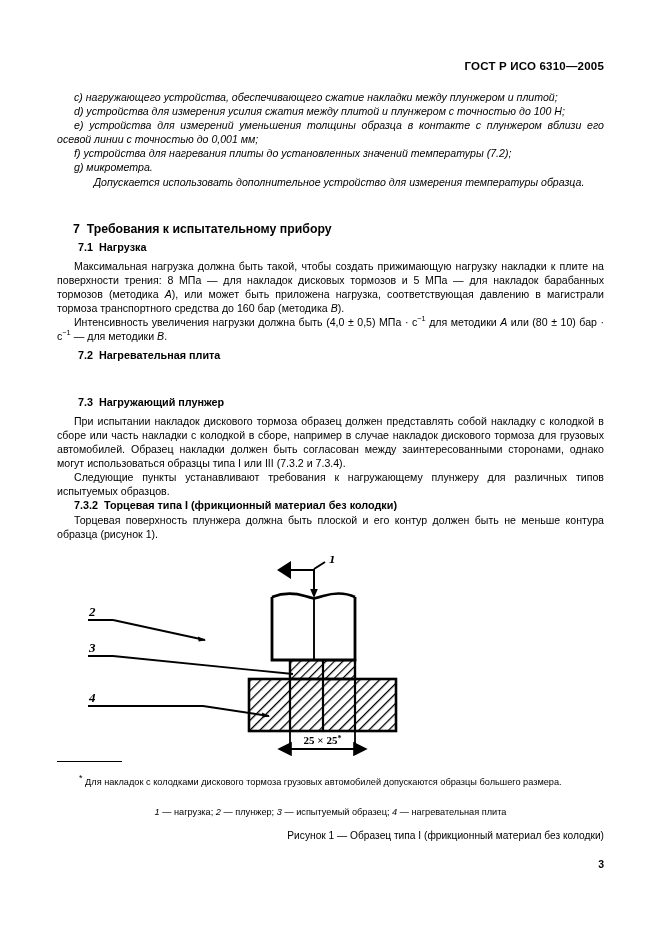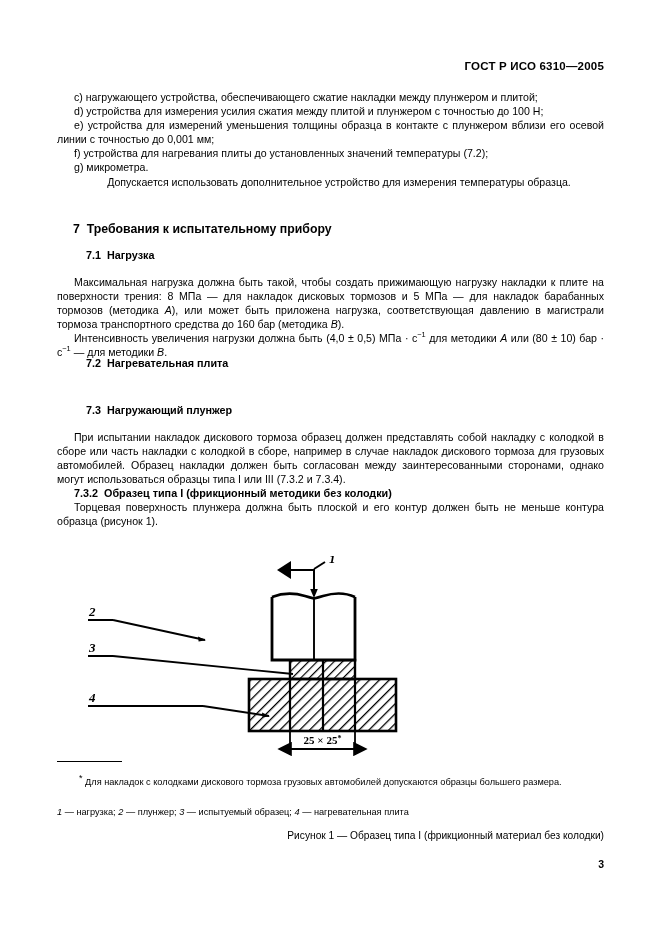--- a/index.html
+++ b/index.html
@@ -50,40 +50,40 @@
   p.body.indent { text-indent: 17px; }
   p.nojust { text-align: center; }
 
   h2.sec {
     margin: 16px;
     font-size: 12.3px;
     font-weight: bold;
     line-height: 16px;
   }
   h3.sub {
-    margin: 12px;
+    margin: 4px;
     font-size: 10.8px;
     font-weight: bold;
     line-height: 14.5px;
     text-indent: 17px;
   }
   h4.subsub {
     margin: 0;
     font-size: 10.8px;
     font-weight: bold;
     line-height: 14.5px;
     text-indent: 17px;
   }
   .ital { font-style: italic; }
   sup.sp { font-size: 7.4px; vertical-align: super; line-height: 0; }
   sub.sb { font-size: 7.4px; vertical-align: sub; line-height: 0; }
 
   
   .listblock { position: absolute; left: 57px; top: 90px; width: 547px; }
-  .listblock p { margin: 0; }
+  .listblock p { margin: 0; font-style: italic; }
 
   
   .figure {
     position: absolute;
     left: 57px;
     top: 556px;
     width: 547px;
     height: 205px;
   }
   .figsvg { display: block; }
@@ -107,21 +107,21 @@
     text-align: justify;
   }
   .footnote .star { font-size: 9px; vertical-align: super; }
   .fn-first { text-indent: 22px; }
 
   .legend {
     position: absolute;
     left: 57px;
     top: 806px;
     width: 547px;
-    text-align: left;
+    text-align: center;
     font-size: 9.2px;
     line-height: 12px;
   }
   .legend .num { font-style: italic; }
 
   .figcaption {
     position: absolute;
     left: 57px;
     top: 829px;
     width: 547px;
@@ -172,22 +172,23 @@
     <h3 class="sub">
       <span>7.2</span>&nbsp;&nbsp;<span>Нагревательная плита</span>
     </h3>
   </div>
 
   <div class="col" style="top:391px;">
     <h3 class="sub">
       <span>7.3</span>&nbsp;&nbsp;<span>Нагружающий плунжер</span>
     </h3>
     <p class="body indent">При испытании накладок дискового тормоза образец должен представлять собой накладку с колодкой в сборе или часть накладки с колодкой в сборе, например в случае накладок дискового тормоза для грузовых автомобилей. Образец накладки должен быть согласован между заинтересованными сторонами, однако могут использоваться образцы типа I или III (7.3.2 и 7.3.4).</p>
+    <p class="body indent">Следующие пункты устанавливают требования к нагружающему плунжеру для различных типов испытуемых образцов.</p>
     <h4 class="subsub">
-      <span>7.3.2</span>&nbsp;&nbsp;<span>Образец типа I (фрикционный методики без колодки)</span>
+      <span>7.3.2</span>&nbsp;&nbsp;<span>Торцевая типа I (фрикционный материал без колодки)</span>
     </h4>
     <p class="body indent">Торцевая поверхность плунжера должна быть плоской и его контур должен быть не меньше контура образца (рисунок 1).</p>
   </div>
 
   <div class="figure">
     <svg class="figsvg" width="547" height="205" viewBox="0 0 547 205">
       <defs>
         <pattern id="hatch45" width="7" height="7" patternUnits="userSpaceOnUse" patternTransform="rotate(45)">
           <line x1="0" y1="0" x2="0" y2="7" stroke="#000" stroke-width="2.6"></line>
         </pattern>

